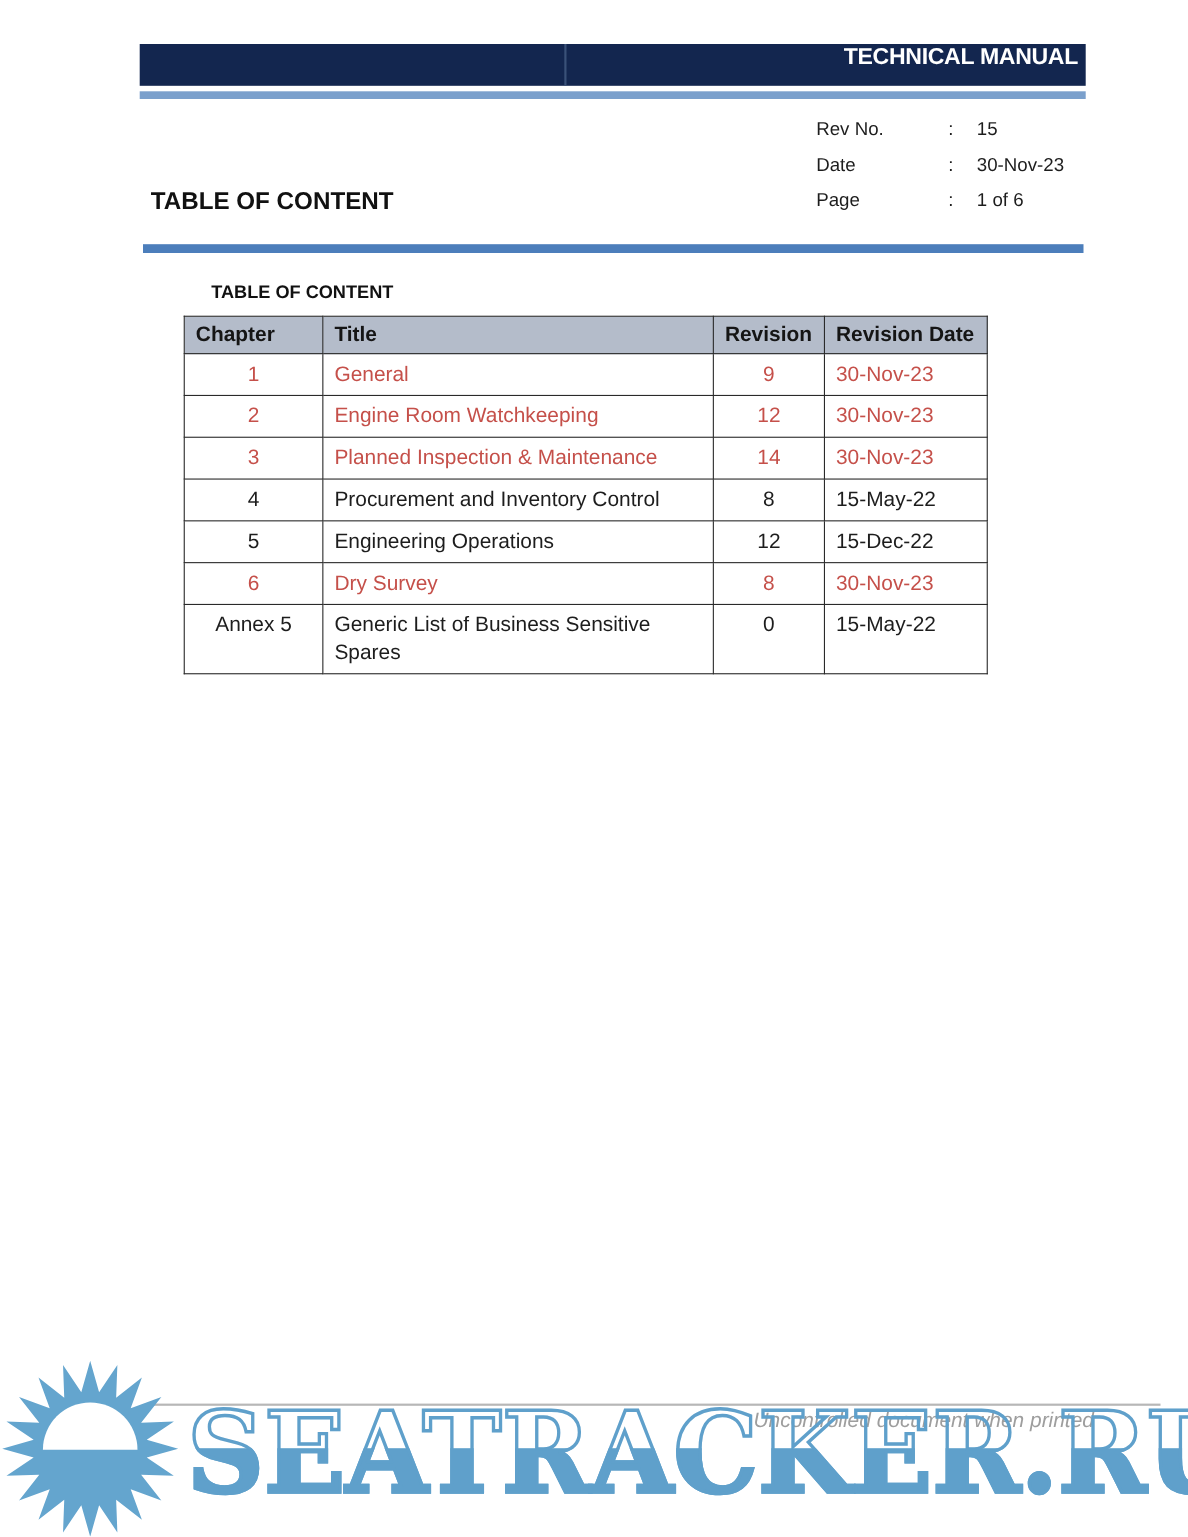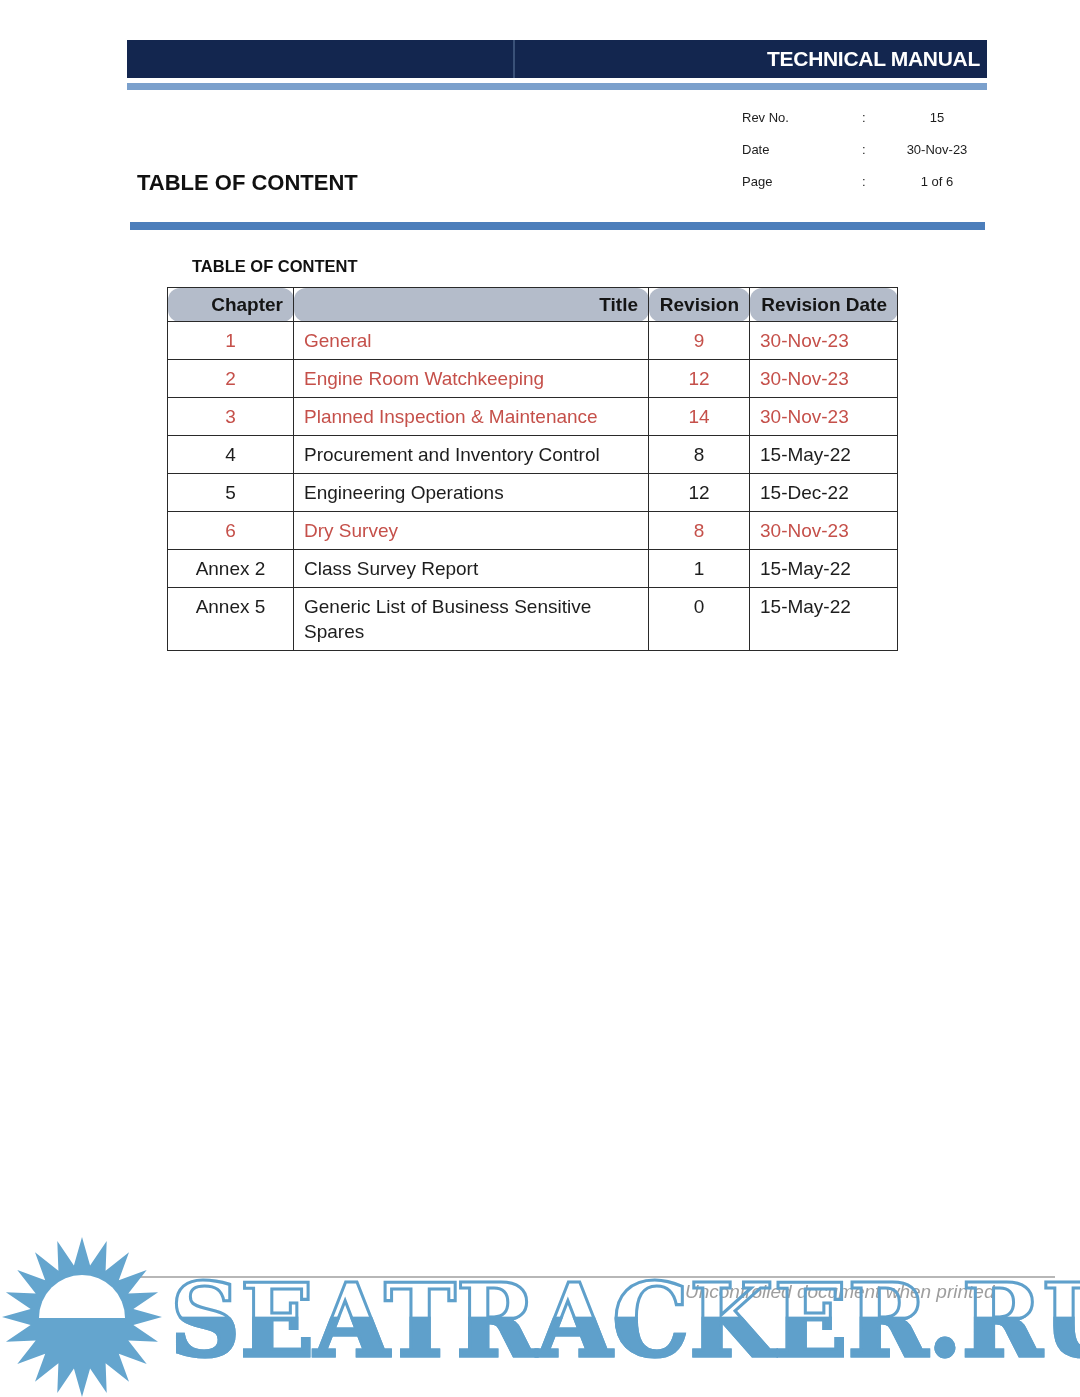--- a/index.html
+++ b/index.html
@@ -14,21 +14,21 @@
     overflow: hidden;
   }
 
   
   .navy-bar {
     position: absolute;
     left: 127px; top: 40px;
     width: 860px; height: 38px;
     background: #13264F;
     display: flex;
-    align-items: center;
+    align-items: flex-start;
     justify-content: flex-end;
   }
   .navy-bar .divider {
     position: absolute;
     left: 386px; top: 0;
     width: 2px; height: 100%;
     background: #3A5178;
   }
   .navy-bar .bar-title {
     color: #ffffff;
@@ -41,31 +41,31 @@
     position: absolute;
     left: 127px; top: 83px;
     width: 860px; height: 7px;
     background: #7BA0CC;
   }
 
   .info-block {
     position: absolute;
     left: 742px; top: 108px;
     width: 244px;
-    font-size: 13px;
+    font-size: 17px;
   }
   .info-row {
     display: flex;
     align-items: baseline;
     margin-bottom: 12px;
     line-height: 20px;
   }
   .info-row .info-label { width: 120px; }
   .info-row .info-colon { width: 26px; }
-  .info-row .info-value { flex: 1; text-align: center; }
+  .info-row .info-value { flex: 1; text-align: left; }
 
   .page-title {
     position: absolute;
     left: 137px; top: 170px;
     font-size: 22px;
     font-weight: 700;
     color: #111111;
   }
   .thick-rule {
     position: absolute;
@@ -94,23 +94,22 @@
   }
   table.toc th, table.toc td {
     border: 1.5px solid #2a2a2a;
     vertical-align: top;
     line-height: 25px;
   }
   table.toc th {
     background: #B4BCCA;
     color: #151515;
     font-weight: 700;
-    text-align: right;
+    text-align: left;
     padding: 4px 10px;
-    border-radius: 12px;
   }
   table.toc td {
     padding: 6px 10px;
     color: #1d1d1d;
   }
   table.toc td.c-chapter { text-align: center; }
   table.toc td.c-revision { text-align: center; }
   table.toc td.c-title { padding-right: 12px; }
   table.toc tr.hl td { color: #C5504A; }
 
@@ -237,26 +236,20 @@
           <td class="c-revision">12</td>
           <td class="c-date">15-Dec-22</td>
         </tr>
         <tr class="hl">
           <td class="c-chapter">6</td>
           <td class="c-title">Dry Survey</td>
           <td class="c-revision">8</td>
           <td class="c-date">30-Nov-23</td>
         </tr>
         <tr>
-          <td class="c-chapter">Annex 2</td>
-          <td class="c-title">Class Survey Report</td>
-          <td class="c-revision">1</td>
-          <td class="c-date">15-May-22</td>
-        </tr>
-        <tr>
           <td class="c-chapter">Annex 5</td>
           <td class="c-title">Generic List of Business Sensitive Spares</td>
           <td class="c-revision">0</td>
           <td class="c-date">15-May-22</td>
         </tr>
       </tbody>
   </table>
 
   <div class="footer-line"></div>
   <div class="disclaimer">Uncontrolled document when printed</div>

